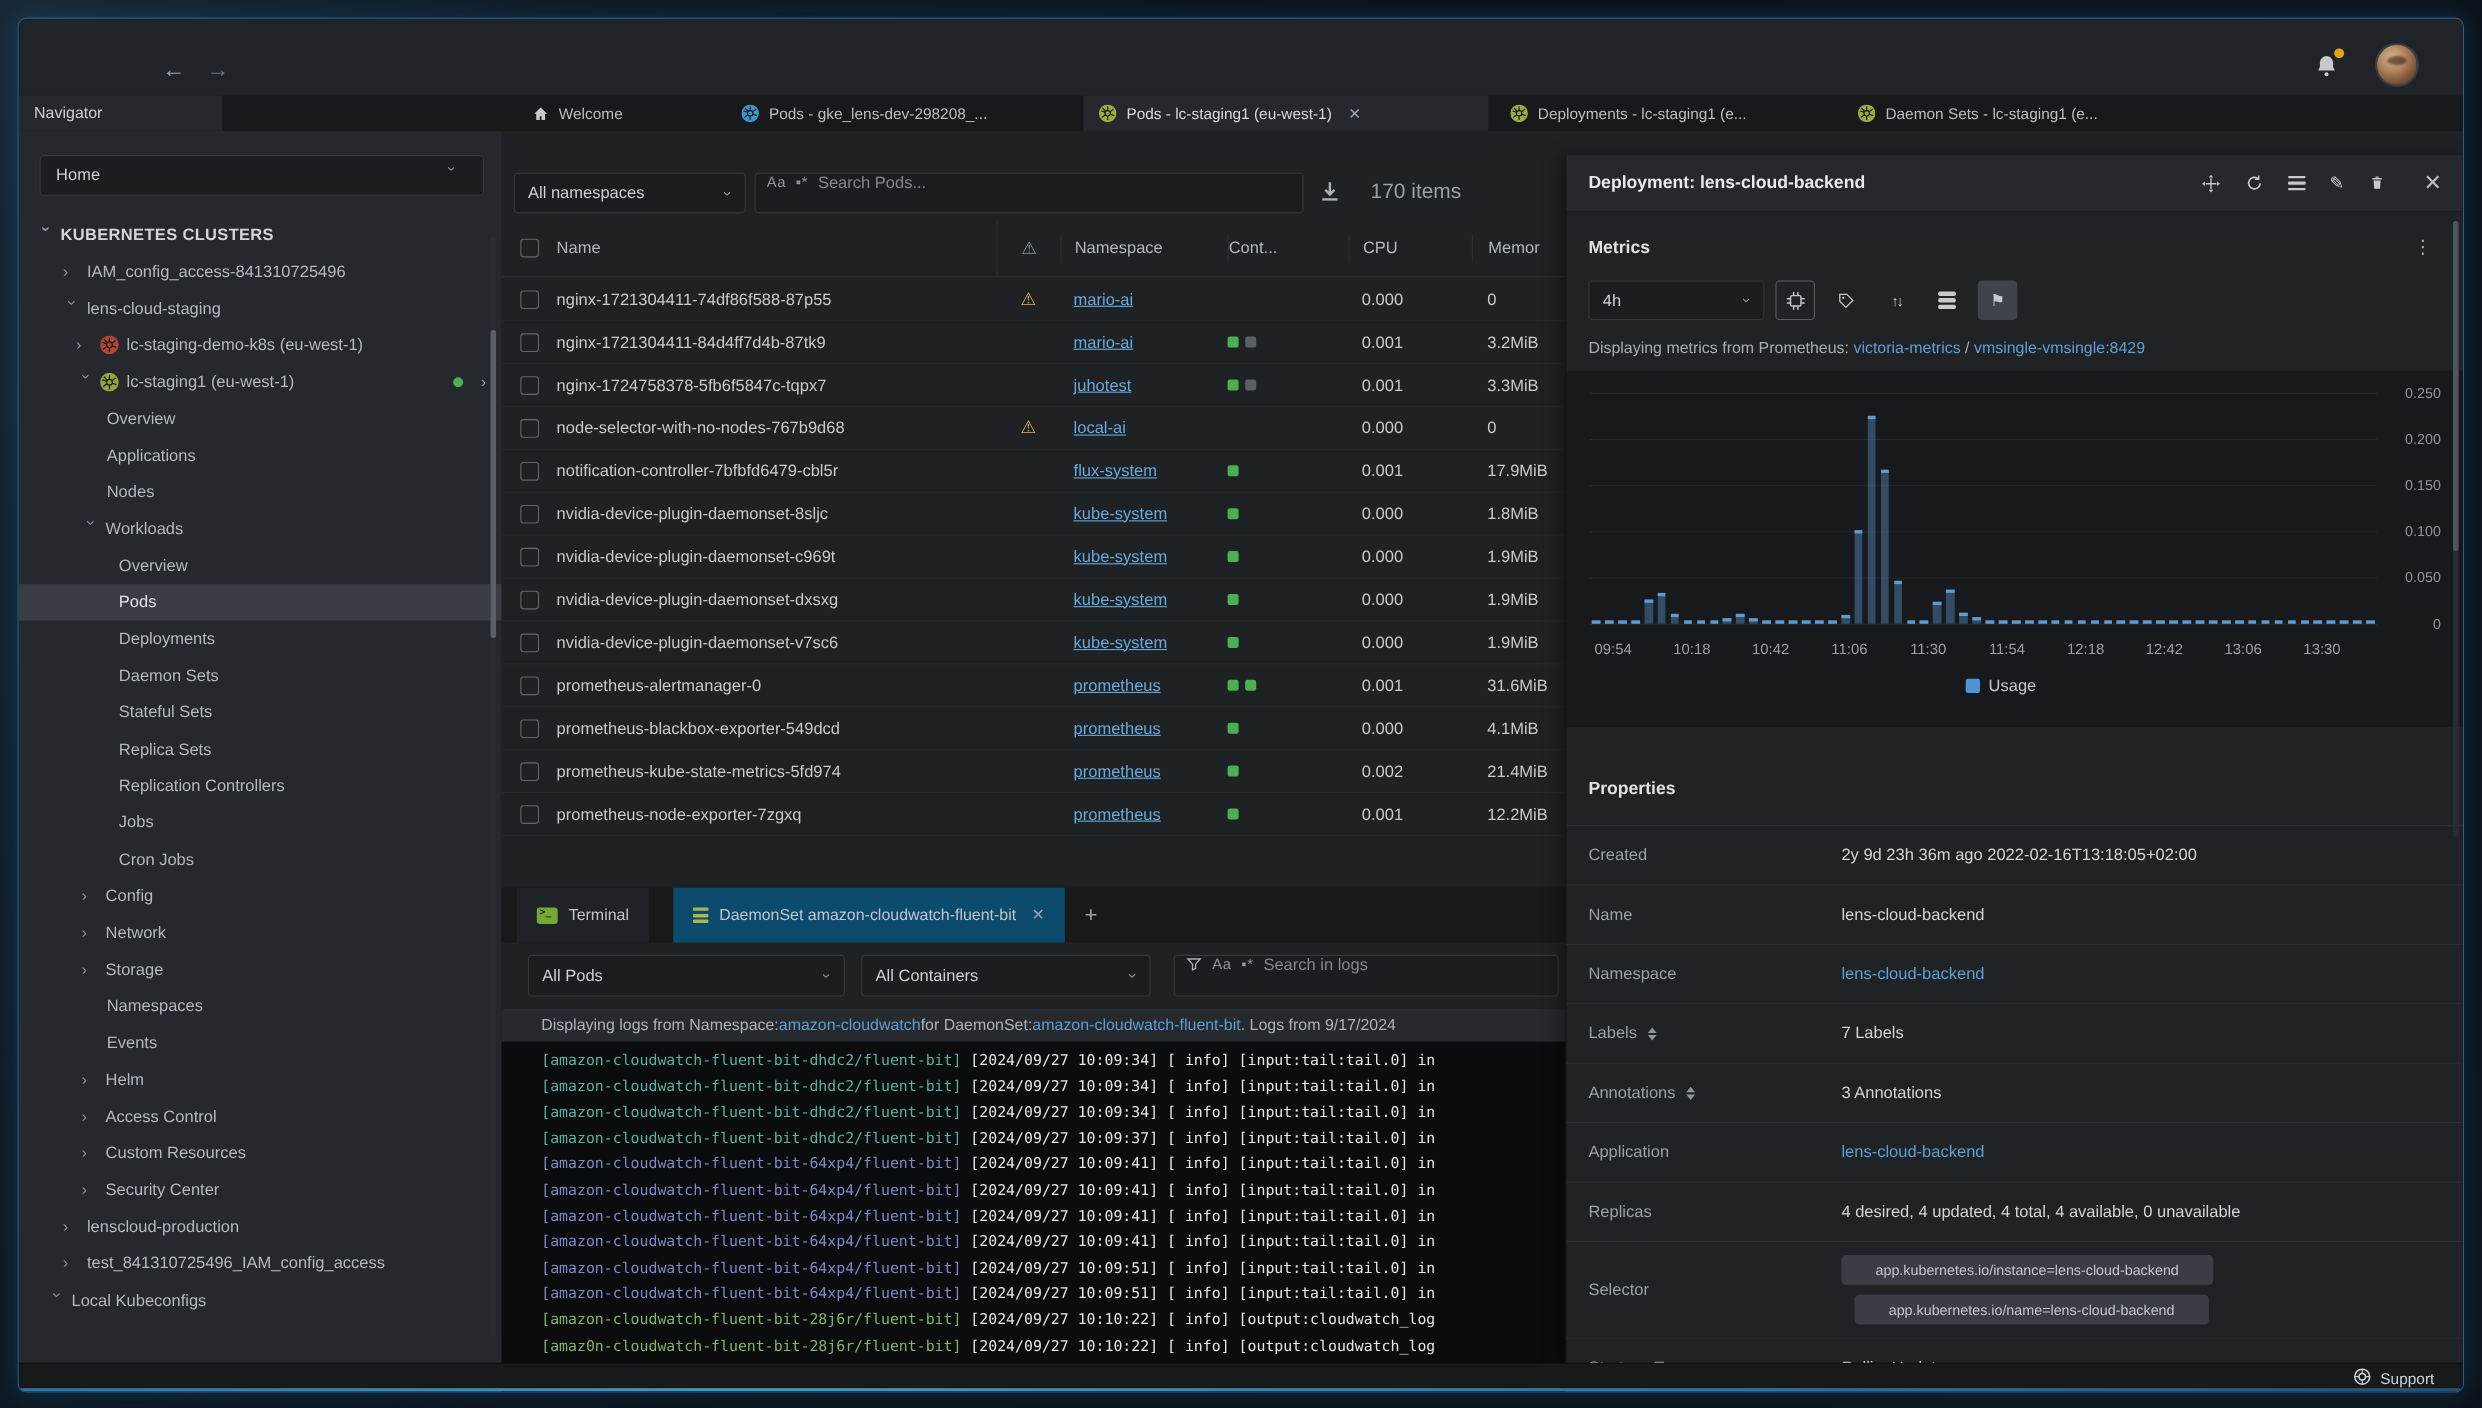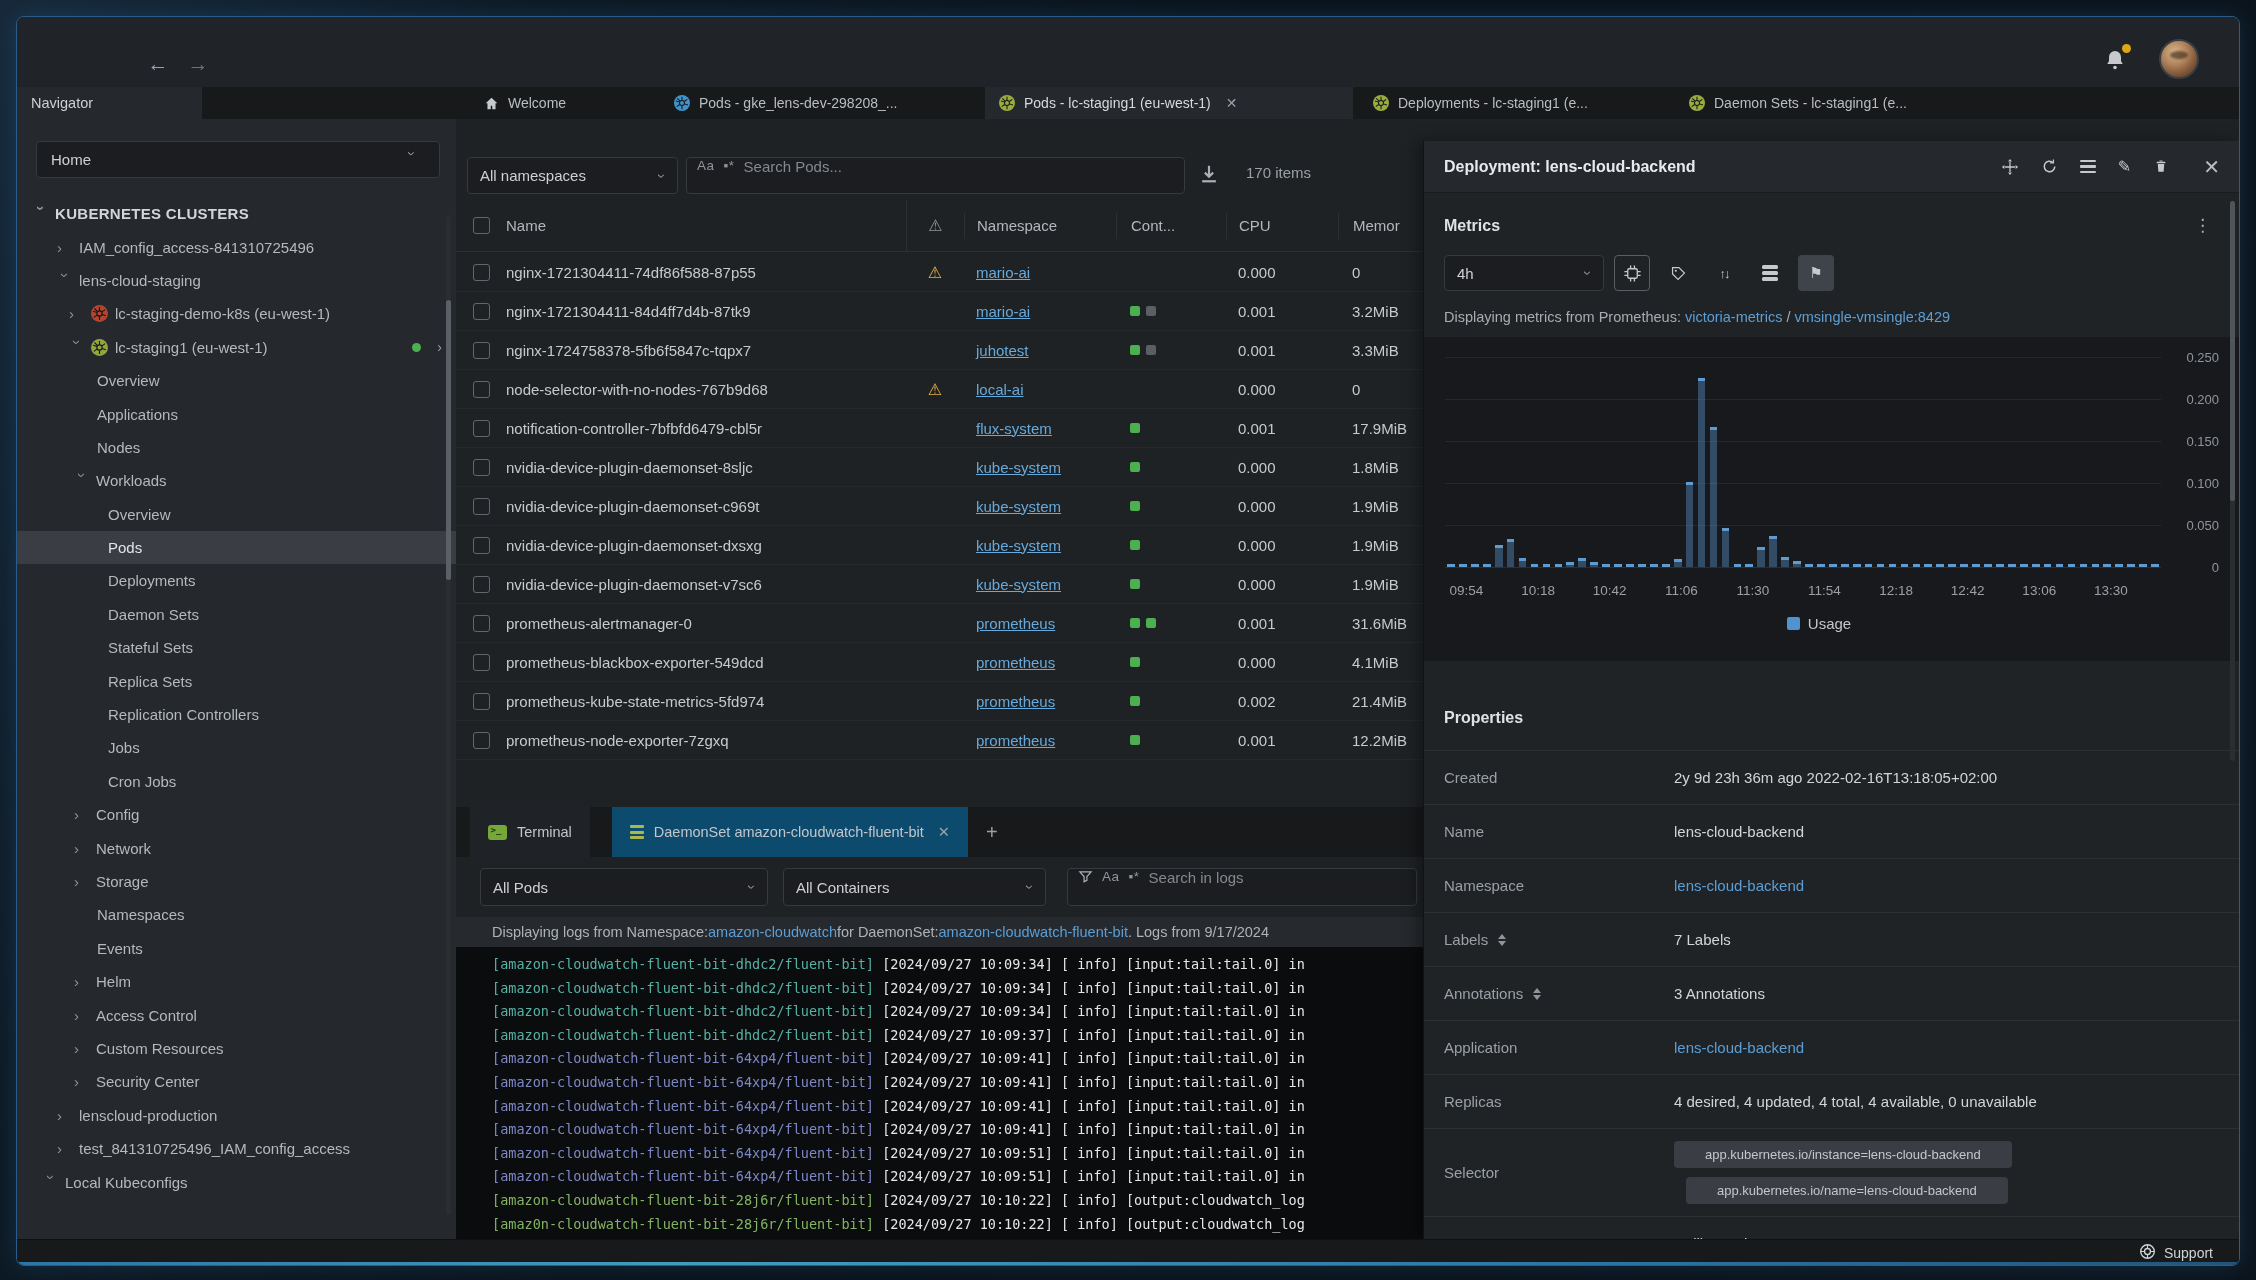--- a/index.html
+++ b/index.html
@@ -61,33 +61,33 @@
   .chevdown { color:#8f959b; font-size:14px; transform:rotate(90deg); display:inline-block; }
   .searchbox { background:#1b1d20; border:1px solid #36393d; border-radius:4px; display:flex; align-items:flex-start;
     padding:0 10px; gap:9px; }
   .mini { color:#8f959b; font-size:13.5px; letter-spacing:.5px; }
   .searchbox input { flex:1; background:transparent; border:none; outline:none; color:#cdd1d5; font-size:15px;
     font-family:"Liberation Sans",sans-serif; }
   .searchbox input::placeholder { color:#84898f; }
   .f-ns { position:absolute; left:11px; top:38px; width:211px; height:37px; }
   .f-search { position:absolute; left:230px; top:38px; width:499px; height:37px; }
   .f-dl { position:absolute; left:742px; top:44px; width:22px; height:22px; cursor:pointer; }
-  .f-count { position:absolute; left:790px; top:45px; color:#9aa0a6; font-size:15px; }
+  .f-count { position:absolute; left:790px; top:45px; color:#9aa0a6; font-size:19px; }
 
   .table { position:absolute; left:0; top:81px; width:967px; height:669px; }
   .thead { position:absolute; left:0; top:0; width:967px; height:52px; border-bottom:1px solid #2c2f33;
     display:flex; align-items:center; font-size:15px; color:#b3b8bd; }
   .trow { position:absolute; left:0; width:967px; height:39px; display:flex; align-items:center;
     font-size:15px; color:#c6cacd; border-bottom:1px solid #26292c; cursor:pointer; }
   .col-check { width:50px; display:flex; justify-content:center; }
   .col-name { width:400px; overflow:hidden; white-space:nowrap; }
   .col-warn { width:58px; display:flex; justify-content:center; border-left:1px solid #2c2f33; align-self:stretch; align-items:center; }
   .trow .col-warn { border-left:none; }
   .col-ns { width:152px; padding-left:12px; }
-  .col-cont { width:110px; padding-left:14px; display:flex; gap:6px; align-items:center; }
+  .col-cont { width:110px; display:flex; gap:6px; align-items:center; }
   .col-cpu { width:112px; padding-left:12px; }
   .col-mem { flex:1; padding-left:14px; overflow:hidden; white-space:nowrap; }
   .thead .col-ns,.thead .col-cont,.thead .col-cpu { border-left:1px solid #2c2f33; align-self:center; height:26px; display:flex; align-items:center; }
   .thead .col-mem { border-left:1px solid #2c2f33; height:26px; display:flex; align-items:center; }
   .checkbox { width:17px; height:17px; border:1.5px solid #62676d; border-radius:3px; background:transparent; cursor:pointer; }
   .warnglyph { color:#e7b147; font-size:16px; }
   .warnglyph.hdr { color:#8f959b; }
   .nslink { color:#66a9da; text-decoration:underline; cursor:pointer; }
   .sq { width:10px; height:10px; border-radius:2px; }
   .sq.g { background:#4caf50; } .sq.x { background:#5a5f64; }

